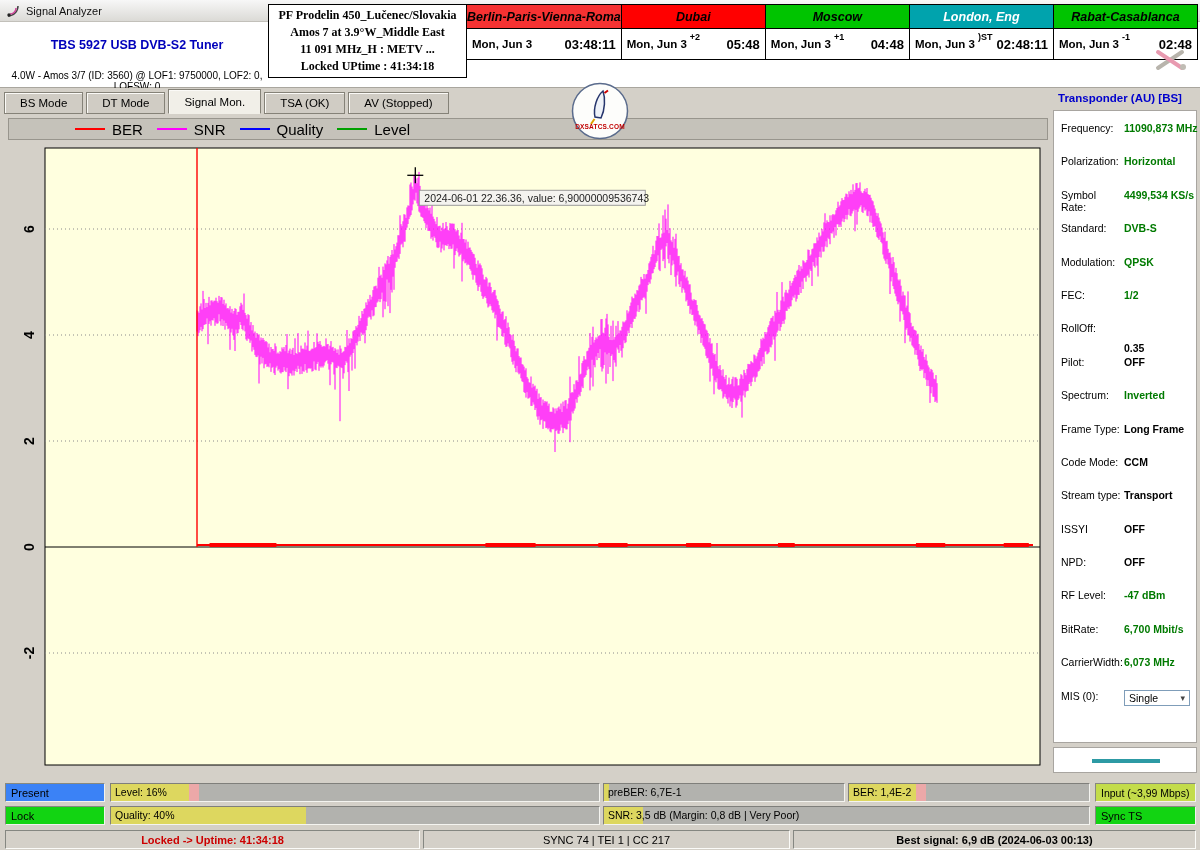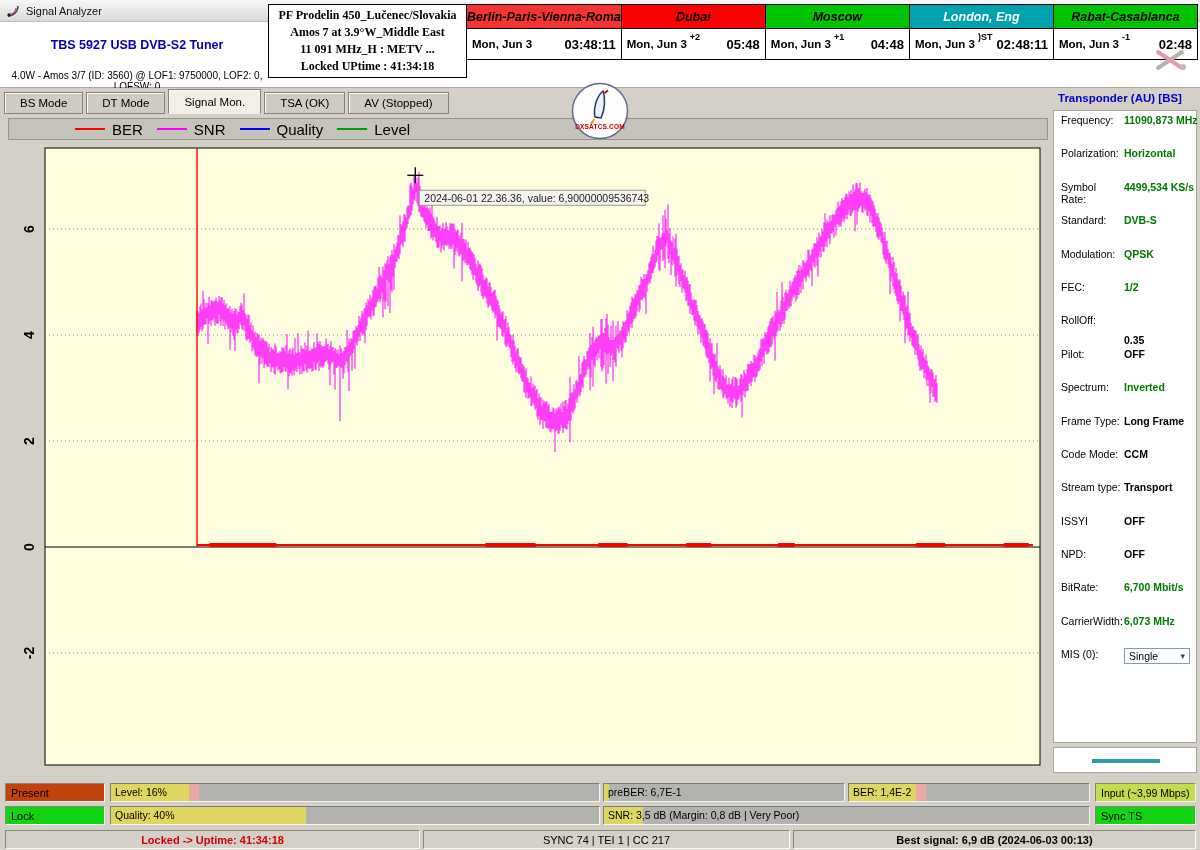--- a/index.html
+++ b/index.html
@@ -27,21 +27,21 @@
 #logo{position:absolute;left:571px;top:82px;width:58px;height:58px;z-index:6}
 #logo-text{position:absolute;left:0;right:0;bottom:10px;text-align:center;font-size:6.5px;font-weight:bold;color:#c00000;letter-spacing:.2px}
 #tp-title{position:absolute;left:1058px;top:92px;color:#0000cc;font-weight:bold;font-size:11.5px}
 
 #legend{position:absolute;left:8px;top:118px;width:1040px;height:22px;background:#c5c2ba;border:1px solid #98958d;display:flex;align-items:center;padding-left:66px;gap:14px}
 .leg-item{display:flex;align-items:center;gap:7px;font-size:15px}
 .leg-line{width:30px;height:2px}
 
 #chart{position:absolute;left:8px;top:140px;width:1040px;height:635px;background:#d4d0c8}
 
-#tp-panel{position:absolute;left:1053px;top:110px;width:144px;height:633px;background:#fff;border:1px solid #a8a5a0;padding-top:0}
+#tp-panel{position:absolute;left:1053px;top:110px;width:144px;height:633px;background:#fff;border:1px solid #a8a5a0;padding-top:8px}
 .tp-row{height:33.4px;display:flex;align-items:flex-start;padding:3px 6px 0 7px;font-size:10.5px}
 .tp-label{width:63px;flex:none}
 .tp-value{font-weight:bold;white-space:nowrap}
 .mis-select{border:1px solid #7f9db9;background:#fff;font-size:10.5px;padding:1px 4px;display:flex;align-items:center;width:74px;justify-content:space-between;cursor:pointer}
 .mis-arrow{font-size:9px;color:#444}
 #mini{position:absolute;left:1053px;top:747px;width:144px;height:26px;background:#fff;border:1px solid #a8a5a0}
 #mini-bar{position:absolute;left:38px;top:11px;width:68px;height:4px}
 
 .ind{position:absolute;height:19px;border:1px solid;border-color:#87897f #f2f2ee #f2f2ee #87897f;font-size:11px;display:flex;align-items:center;padding-left:5px;white-space:nowrap;overflow:hidden}
 .bar-outer{position:absolute;height:19px;background:#b2b2ae;border:1px solid;border-color:#7f7f7b #f4f4f0 #f4f4f0 #7f7f7b;overflow:hidden}
@@ -248,41 +248,45 @@
     </div>
   <div class="tp-row">
       <span class="tp-label">ISSYI</span>
       <span class="tp-value" style="color: rgb(0, 0, 0);">OFF</span>
     </div>
   <div class="tp-row">
       <span class="tp-label">NPD:</span>
       <span class="tp-value" style="color: rgb(0, 0, 0);">OFF</span>
     </div>
   <div class="tp-row">
+      <span class="tp-label">RF Level:</span>
+      <span class="tp-value" style="color: rgb(0, 122, 0);">-47 dBm</span>
+    </div>
+  <div class="tp-row">
       <span class="tp-label">BitRate:</span>
       <span class="tp-value" style="color: rgb(0, 122, 0);">6,700 Mbit/s</span>
     </div>
   <div class="tp-row">
       <span class="tp-label">CarrierWidth:</span>
       <span class="tp-value" style="color: rgb(0, 122, 0);">6,073 MHz</span>
     </div>
   <div class="tp-row">
     <span class="tp-label">MIS (0):</span>
     <span class="mis-select">
       <span>Single</span>
       <span class="mis-arrow">▾</span>
     </span>
   </div>
 </div>
 
 <div id="mini">
   <div id="mini-bar" style="background: rgb(45, 154, 164);"></div>
 </div>
 
-<div class="ind" style="left: 5px; top: 783px; width: 100px; background: #c2410c;">Present</div>
+<div class="ind" style="left: 5px; top: 783px; width: 100px; background: #3b82f6;">Present</div>
 <div class="bar-outer" style="left:110px;top:783px;width:490px">
   <div class="bar-fill" style="width: 16%; background: rgb(221, 215, 95);"></div>
   <div class="bar-peak" style="left: 16%; background: rgb(236, 168, 168);"></div>
   <div class="bar-label">Level: 16%</div>
 </div>
 <div class="bar-outer" style="left:603px;top:783px;width:242px">
   <div class="bar-fill" style="width: 2%; background: rgb(221, 215, 95);"></div>
   <div class="bar-label">preBER: 6,7E-1</div>
 </div>
 <div class="bar-outer" style="left:848px;top:783px;width:242px">

